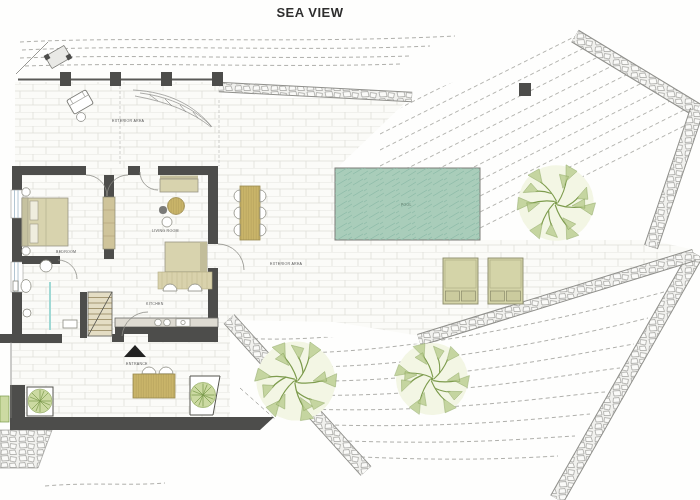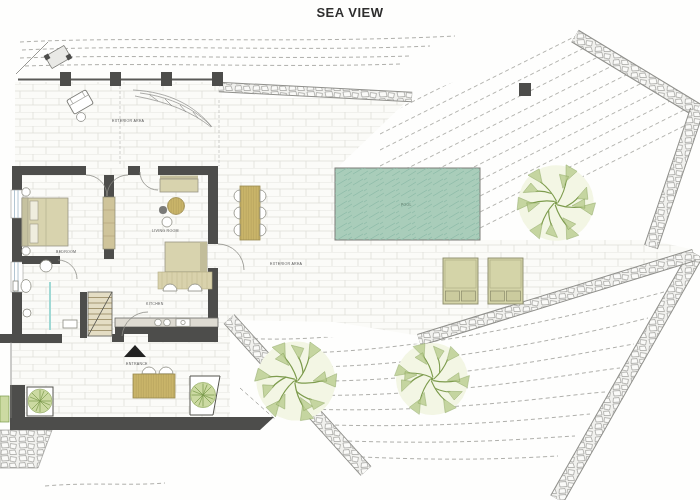--- a/index.html
+++ b/index.html
@@ -1,19 +1,19 @@
 <!DOCTYPE html>
 <html style="--wall-dark: #4d4d4b; --paving-line: #dcdcd6; --contour: #9b9b95; --pool-fill: #a9cdba; --pool-hatch: #8fbca9; --furniture-tan: #d8d3ae; --wood: #c9b469; --tree-green: #7e9c4e; --tree-fill: #f3f6e4; --planter-green: #ccdaa2; --stone-edge: #90908c; --glass-teal: #9fd8d4; --label-ink: #5a5a5a;"><head>
 <meta charset="utf-8">
 <style>
   html,body{margin:0;padding:0;background:#ffffff;}
   .page{position:relative;width:700px;height:500px;background:#fefefd;overflow:hidden;
         font-family:"Liberation Sans", sans-serif;}
   .title{position:absolute;top:5px;left:0;width:620px;text-align:center;
-         font-size:13px;font-weight:600;letter-spacing:.5px;color:#2e2e2e;margin-left:40px;}
+         font-size:13px;font-weight:600;letter-spacing:.5px;color:#2e2e2e;}
   svg{position:absolute;left:0;top:0;}
   
   .contour{stroke:var(--contour);stroke-width:.8;fill:none;stroke-dasharray:4 3;}
   .contour-lt{stroke:#b3b3ae;stroke-width:.6;fill:none;stroke-dasharray:3 2;}
   .wall{fill:var(--wall-dark);}
   .wline{stroke:#5a5a58;stroke-width:2;fill:none;}
   .stone-edge{stroke:var(--stone-edge);fill:none;}
   .thin{stroke:#7d7d78;stroke-width:.8;fill:none;}
   .arc{stroke:#8b8b85;stroke-width:.8;fill:none;}
   .furn{fill:var(--furniture-tan);stroke:#9a9684;stroke-width:.8;}

